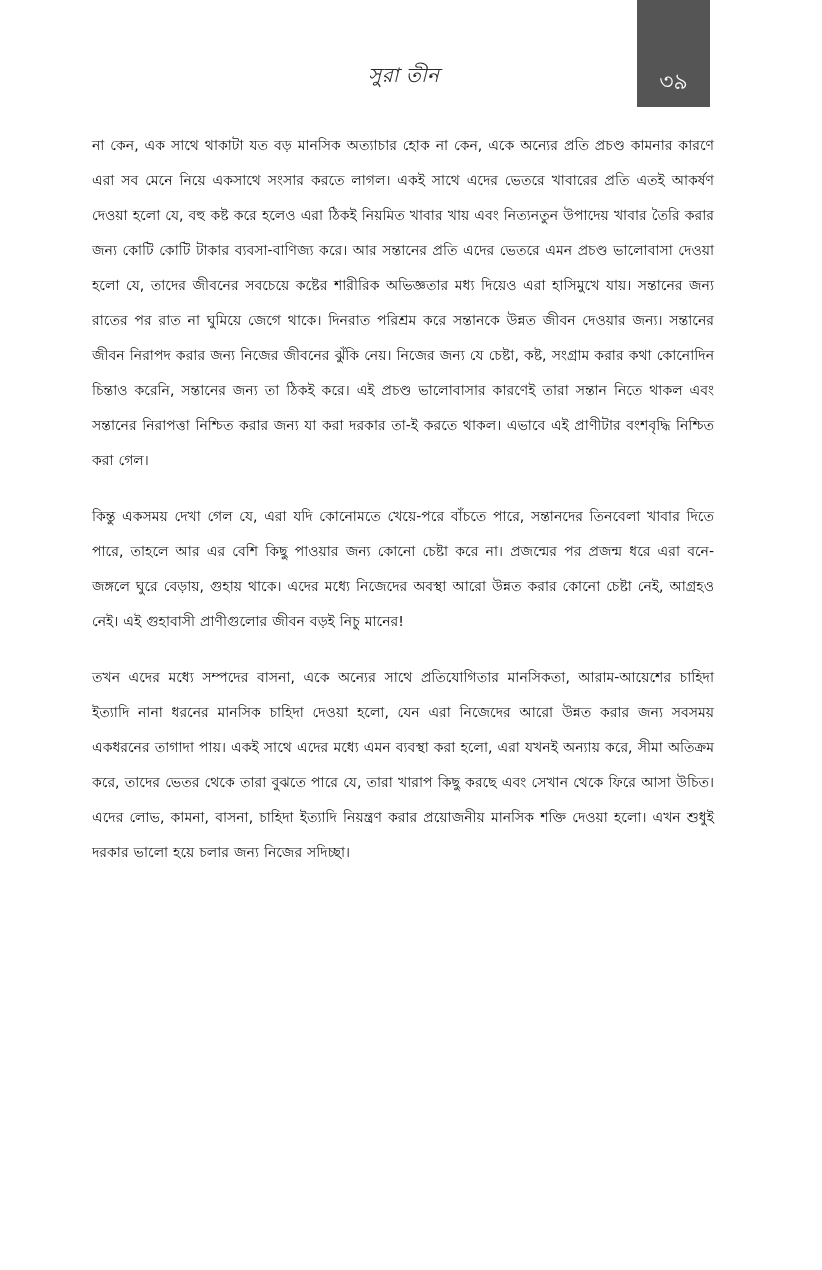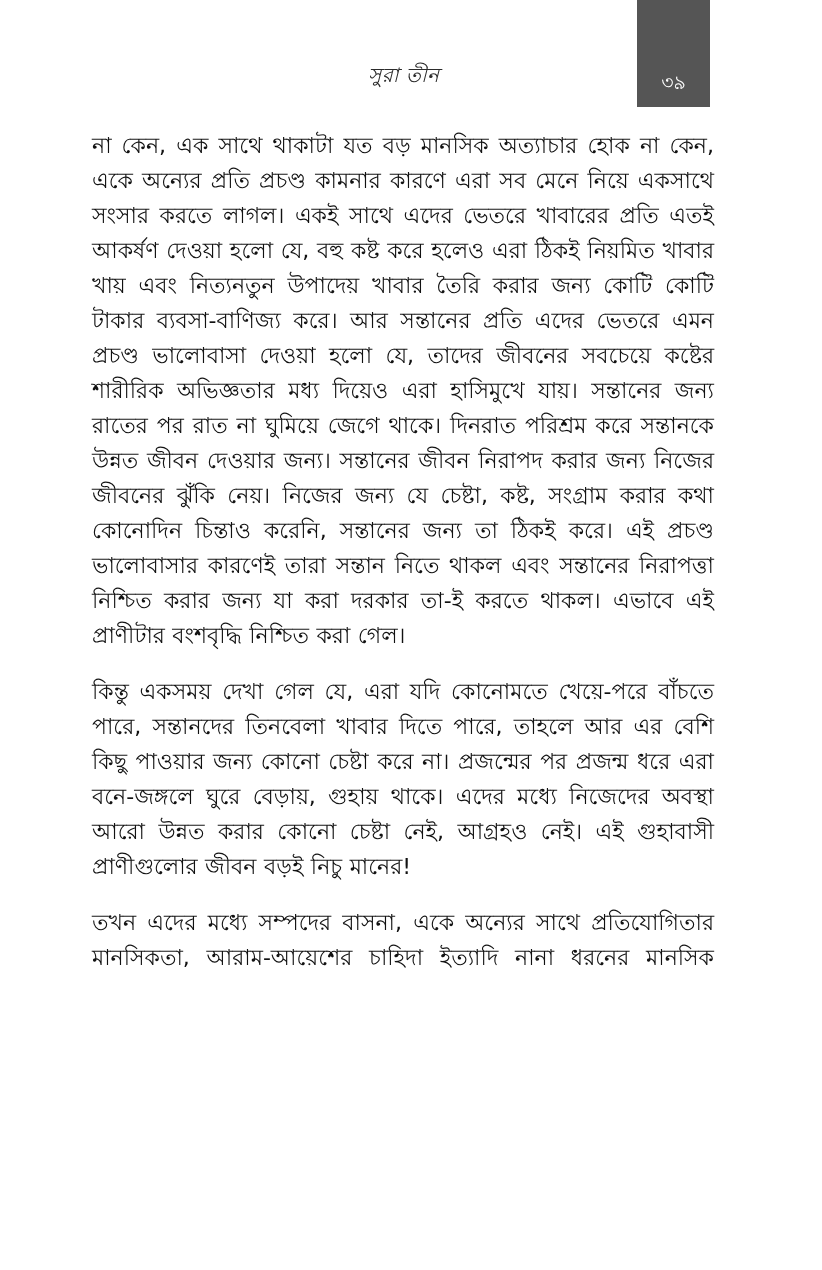--- a/index.html
+++ b/index.html
@@ -49,36 +49,36 @@
     height: 107px;
     background: #555555;
   }
   .page-number {
     position: absolute;
     left: 0;
     right: 0;
     bottom: 14px;
     text-align: center;
     font-family: "DejaVu Sans", "Liberation Sans", sans-serif;
-    font-size: 19px;
+    font-size: 22px;
     line-height: 22px;
     color: #ffffff;
   }
 
   
   .text-column {
     position: absolute;
     left: 92px;
     top: 128px;
     width: 626px;
   }
   .para {
     margin: 0 4px 21px 0;
     font-family: "DejaVu Sans", "Liberation Sans", sans-serif;
-    font-size: 22px;
+    font-size: 14px;
     line-height: 35px;
     text-align: justify;
     text-justify: inter-word;
     color: #111111;
     word-spacing: 0.5px;
   }
   .para:last-child {
     margin-bottom: 0;
   }
 </style>

